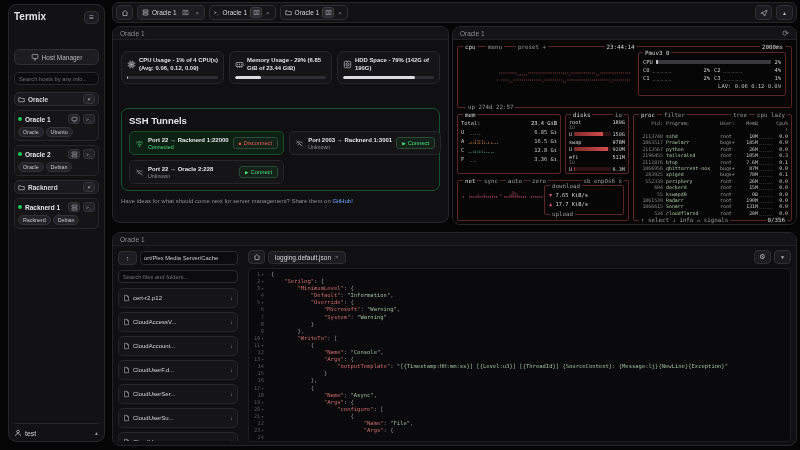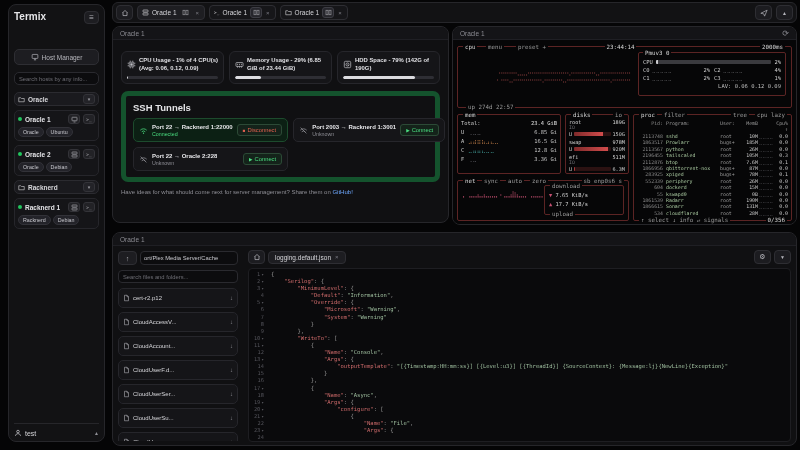--- a/index.html
+++ b/index.html
@@ -53,21 +53,21 @@
   .pbody{padding:5px 8px}
   .bc-row{display:flex;align-items:center;gap:4px}
   .bc{font-size:10px;font-weight:bold}
   .fm-btn{margin-left:auto;font-size:6.5px;padding:3px 7px;border-radius:4px;background:#1d1d21;border:1px solid #2f2f35;color:#d6d6da}
   .stats{display:flex;gap:5px;margin-top:6px}
   .stat{flex:1;background:#151518;border:1px solid #26262b;border-radius:6px;padding:4px 5px}
   .stat-top{display:flex;gap:3px;font-size:5.9px;font-weight:bold;color:#e0e0e4;line-height:8px}
   .stat-top .i{color:#c5c5cb;margin-top:1px}
   .sbar{height:3px;background:#2e2e34;border-radius:2px;margin-top:4px;overflow:hidden}
   .sbar>i{display:block;height:100%;background:#dcdce0;border-radius:2px;width:0}
-  .tunnels{margin-top:7px;border:5px solid #14532d;border-radius:7px;padding:6px 7px}
+  .tunnels{margin-top:24px;border:1px solid #14532d;border-radius:7px;padding:6px 7px}
   .t-title{font-size:9.5px;font-weight:bold}
   .t-grid{display:grid;grid-template-columns:1fr 1fr;gap:5px;margin-top:5px}
   .tcard{display:flex;align-items:center;gap:4px;background:#151518;border:1px solid #26262b;border-radius:5px;padding:4px 5px;min-height:24px}
   .tcard.connected{background:#0c2014;border-color:#1d4b2d}
   .ticon{color:#8f8f96}
   .tcard.connected .ticon{color:#4ade80}
   .tinfo{min-width:0}
   .troute{font-size:6px;font-weight:bold;white-space:nowrap;overflow:hidden}
   .tstatus{font-size:5.3px;color:#8d8d94;margin-top:1px}
   .tstatus.ok{color:#4ade80}

